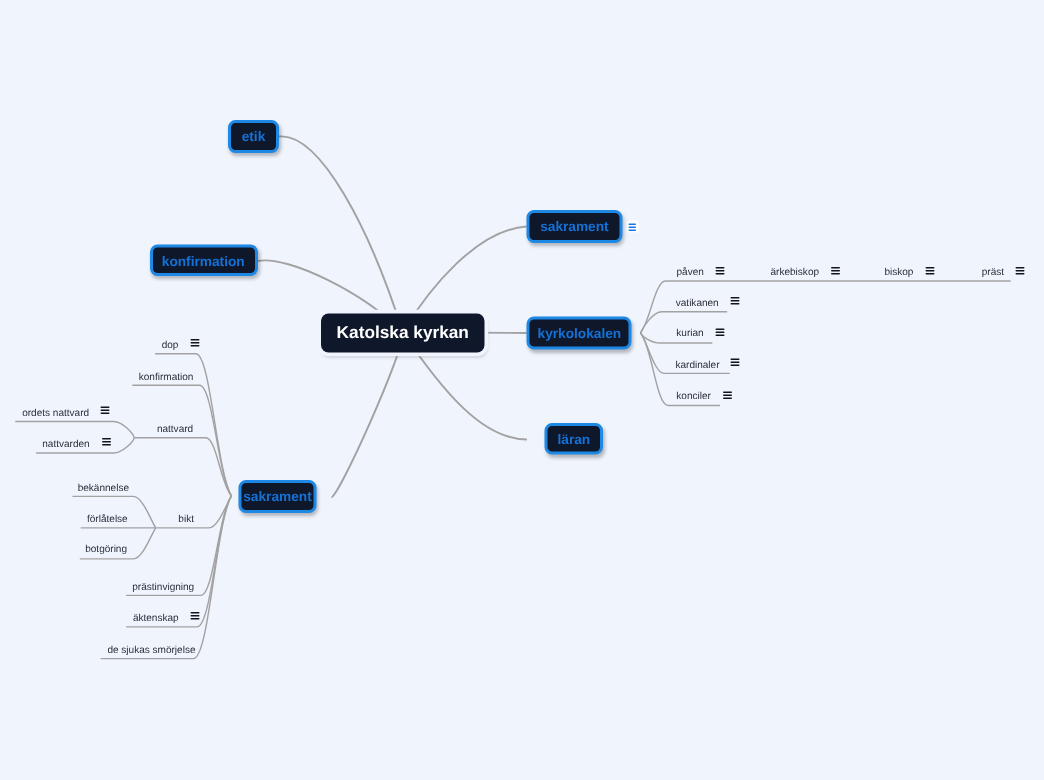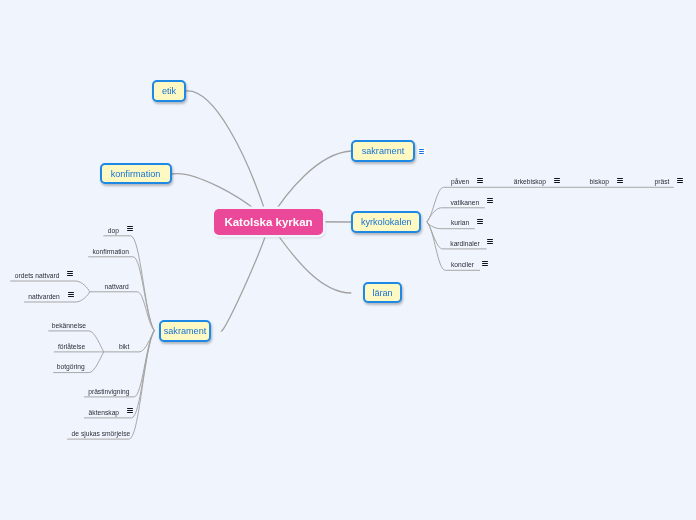--- a/index.html
+++ b/index.html
@@ -1,22 +1,22 @@
 <!DOCTYPE html>
 <html><head>
 <meta charset="utf-8">
 <style>
   html,body{margin:0;padding:0;}
   body{width:696px;height:520px;background:#f0f4fd;font-family:"Liberation Sans",sans-serif;overflow:hidden;}
   #canvas{position:relative;width:696px;height:520px;}
   svg#links{position:absolute;left:0;top:0;width:696px;height:520px;}
   .node{position:absolute;box-sizing:border-box;display:flex;align-items:center;justify-content:center;white-space:nowrap;}
-  #root-node{background:#ec4899;color:#fff;font-weight:bold;font-size:11.5px;border-radius:5px;
+  #root-node{background:#0f172a;color:#fff;font-weight:bold;font-size:11.5px;border-radius:5px;
     box-shadow:0 0 0 2.5px #f0f4fd, 1px 2px 3px rgba(0,0,0,0.33);}
-  .branch-node{background:#fef9c3;color:#1472d6;font-weight:normal;font-size:9.15px;border:2px solid #1e88e5;border-radius:5px;
+  .branch-node{background:#0f172a;color:#1472d6;font-weight:bold;font-size:9.15px;border:2px solid #1e88e5;border-radius:5px;
     box-shadow:1px 2px 2.5px rgba(0,0,0,0.26);}
   .leaf-label{position:absolute;font-size:6.7px;color:#2b2f38;white-space:nowrap;line-height:1;}
   .menu-icon{position:absolute;}
 </style>
 </head>
 <body>
 
 <div id="canvas">
   <svg id="links" viewBox="0 0 696 520">
       <path d="M268.5 221.5 C 247.03 153.47, 213.46 88.26, 186 91" fill="none" stroke="#a2a2a2" stroke-width="1.3"></path>

